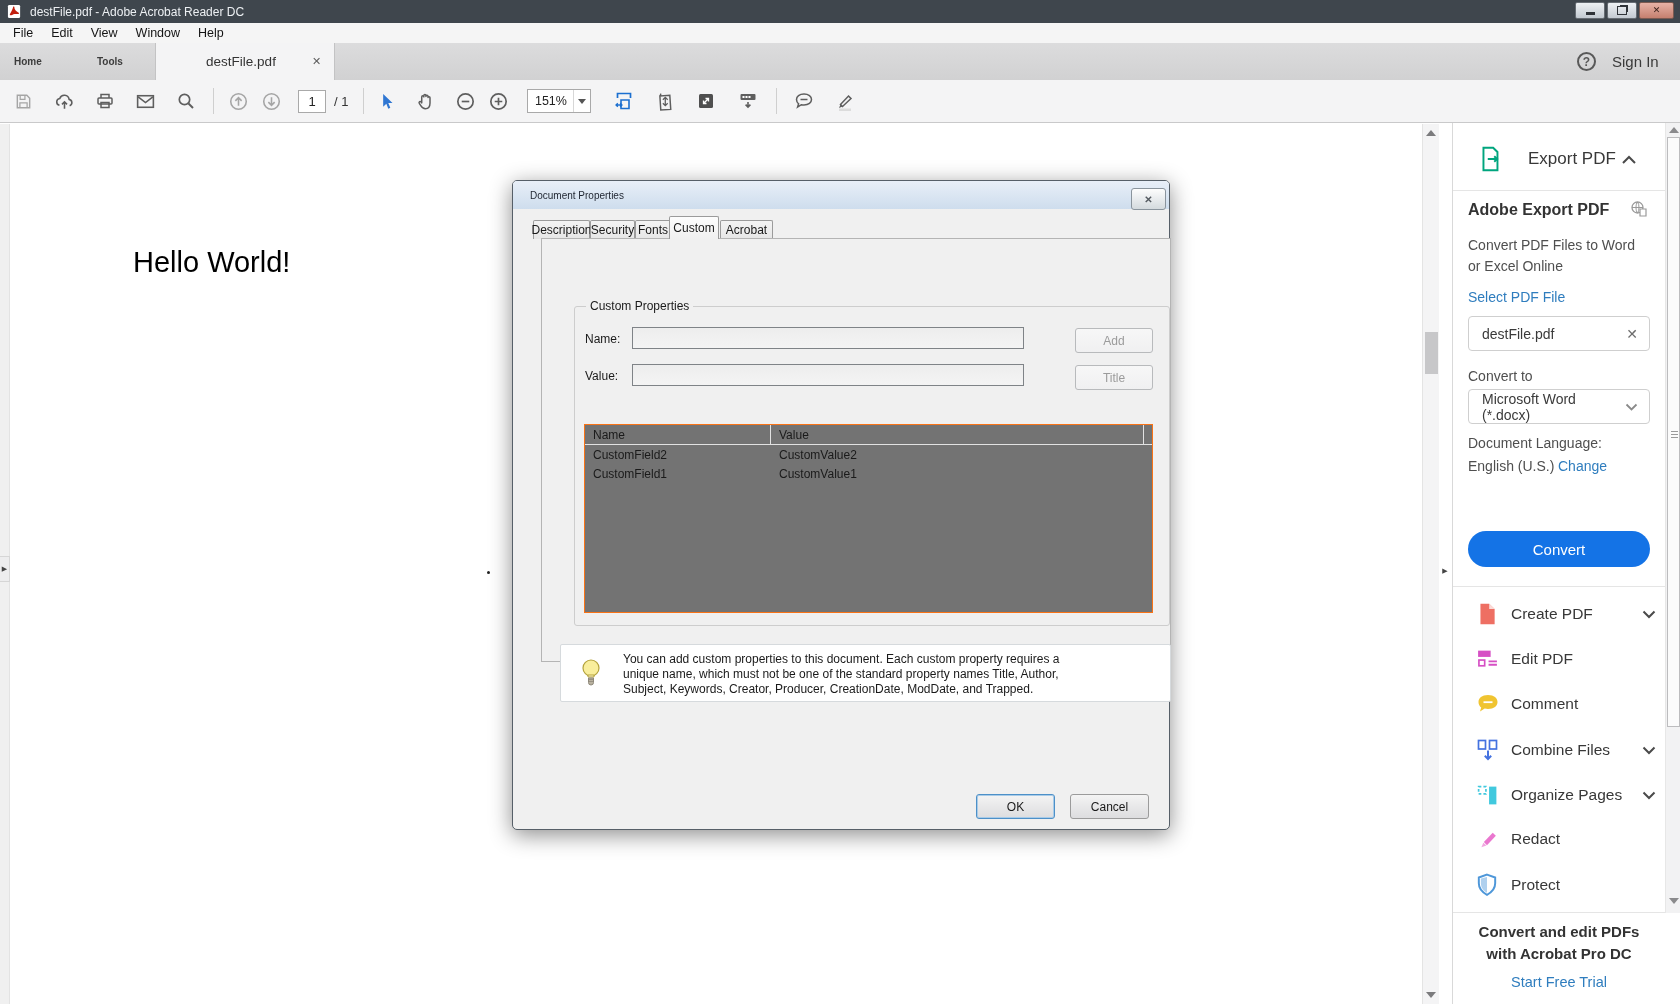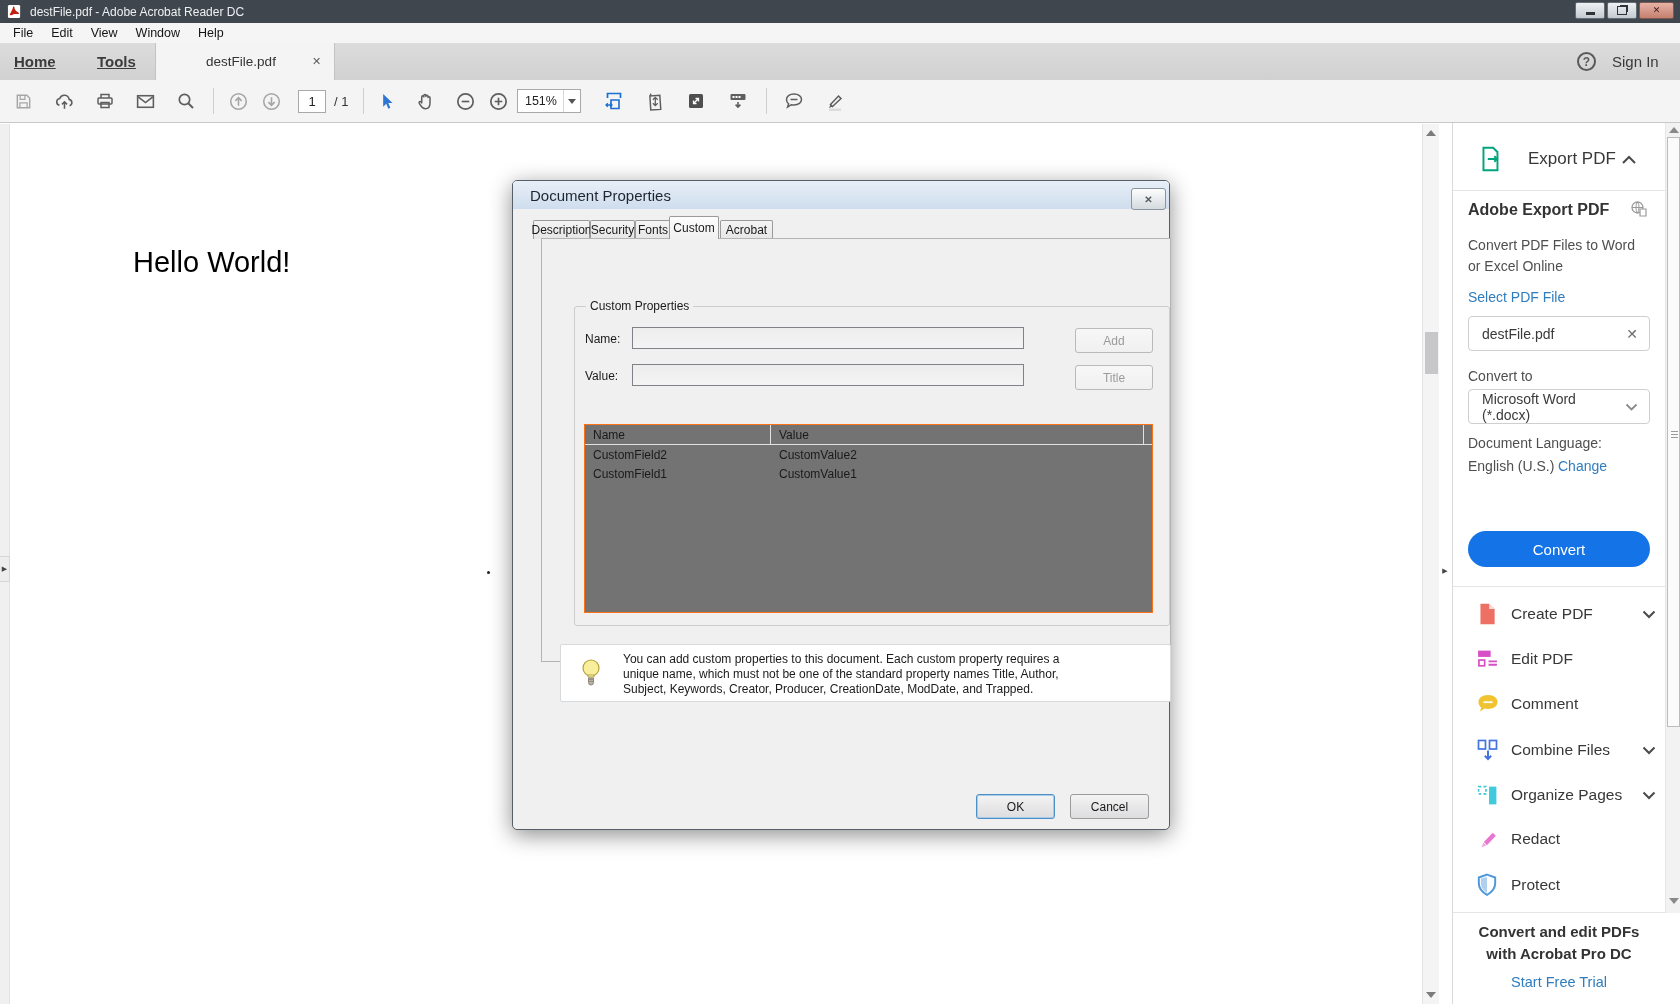--- a/index.html
+++ b/index.html
@@ -16,21 +16,21 @@
            display:flex;align-items:center;justify-content:center;color:#2f3338;font-size:9px;line-height:1;}
   .win-btn.close{width:33px;background:linear-gradient(#e7b2a6,#c5806f);border-color:#7c5a51;color:#3a201a;}
   .glyph-min{width:9px;height:3px;background:#2f3338;margin-top:6px;}
   .glyph-max{width:8px;height:7px;border:1px solid #2f3338;box-shadow:2px -2px 0 -1px #2f3338;}
 
   #menubar{left:0;top:23px;width:1680px;height:20px;background:#f5f5f5;display:flex;align-items:center;font-size:12.5px;color:#141414;}
   .menu-item{padding:0 9px;height:20px;display:flex;align-items:center;}
   .menu-item:first-child{margin-left:4px;}
 
   #tabbar{left:0;top:43px;width:1680px;height:37px;background:linear-gradient(#dcdcdd,#d1d1d2);}
-  .shell-tab{position:absolute;top:0;height:37px;display:flex;align-items:center;font-size:15px;font-weight:bold;color:#3c3c3c;text-decoration:underline;}
+  .shell-tab{position:absolute;top:0;height:37px;display:flex;align-items:center;font-size:10px;font-weight:bold;color:#3c3c3c;}
   #tab-home{left:14px;}
   #tab-tools{left:86px;margin-left:11px;}
   #doc-tab{position:absolute;left:155px;top:0;width:178px;height:37px;background:#f4f4f5;border-left:1px solid #c3c3c4;border-right:1px solid #c3c3c4;display:flex;align-items:center;}
   #doc-tab .label{flex:1;text-align:center;font-size:13.5px;color:#333;padding-left:14px;}
   #doc-tab .x{width:22px;font-size:11px;color:#5c5c5c;text-align:left;}
   #help-btn{position:absolute;left:1577px;top:9px;width:19px;height:19px;border:2px solid #595959;border-radius:50%;
             display:flex;align-items:center;justify-content:center;font-size:12px;font-weight:bold;color:#595959;box-sizing:border-box;}
   #signin{position:absolute;left:1612px;top:0;height:37px;display:flex;align-items:center;font-size:15px;color:#3a3a3a;}
 
   
@@ -59,21 +59,21 @@
   #doc-scroll .thumb{position:absolute;left:2px;top:208px;width:13px;height:42px;background:#c7c7c9;}
   .tri-up{width:0;height:0;border-left:5px solid transparent;border-right:5px solid transparent;border-bottom:6px solid #7b7b7d;}
   .tri-down{width:0;height:0;border-left:5px solid transparent;border-right:5px solid transparent;border-top:6px solid #7b7b7d;}
   .sb-arrow{position:absolute;left:0;width:100%;display:flex;justify-content:center;}
 
   
   #dialog{left:512px;top:180px;width:658px;height:650px;background:#f0f0f0;border:1px solid #565f68;border-radius:5px;
           box-shadow:0 5px 22px rgba(0,0,0,.45);box-sizing:border-box;font-size:12px;color:#1a1a1a;}
   #dlg-titlebar{position:absolute;left:0;top:0;width:100%;height:28px;border-radius:4px 4px 0 0;
           background:linear-gradient(#e8eff8,#cedded);display:flex;align-items:center;}
-  #dlg-title{margin-left:17px;font-size:15px;color:#1e2430;}
+  #dlg-title{margin-left:17px;font-size:10px;color:#1e2430;}
   #dlg-close{position:absolute;left:618px;top:7px;width:33px;height:20px;border:1px solid #8a949d;border-radius:3px;
           background:linear-gradient(#fdfdfd,#d4dade);display:flex;align-items:center;justify-content:center;
           font-size:10px;font-weight:bold;color:#555b61;}
   .dlg-tab{position:absolute;display:flex;align-items:center;justify-content:center;font-size:12px;color:#1a1a1a;
           border:1px solid #9b9b9b;border-bottom:none;background:linear-gradient(#f4f4f4,#e6e6e6);border-radius:2px 2px 0 0;box-sizing:border-box;}
   .dlg-tab.active{background:linear-gradient(#fdfdfd,#f0f0f0);z-index:3;}
   #tabpage{position:absolute;left:28px;top:57px;width:630px;height:424px;border:1px solid #b4b4b4;background:#f0f0f0;box-sizing:border-box;z-index:1;}
   #groupbox{position:absolute;left:32px;top:67px;width:596px;height:320px;border:1px solid #cdcdcd;border-radius:3px;box-sizing:border-box;}
   #group-title{position:absolute;left:44px;top:60px;background:#f0f0f0;padding:0 4px;z-index:2;}
   .fld-label{position:absolute;}
@@ -228,21 +228,21 @@
           <circle cx="10" cy="10" r="7.3" fill="none" stroke="currentColor" stroke-width="1.6"></circle>
           <path d="M6.4 10h7.2" stroke="currentColor" stroke-width="1.6"></path>
         </svg>
       </span>
     <span class="tbtn" style="margin-left:12px">
         <svg width="21" height="21" viewBox="0 0 20 20">
           <circle cx="10" cy="10" r="7.3" fill="none" stroke="currentColor" stroke-width="1.6"></circle>
           <path d="M6.4 10h7.2M10 6.4v7.2" stroke="currentColor" stroke-width="1.6"></path>
         </svg>
       </span>
-    <span id="zoom-box" style="margin-left:8px">
+    <span id="zoom-box" style="margin-left:18px">
       <span class="zv">151%</span>
       <span class="zd">
           <span class="caret-down"></span>
         </span>
     </span>
     <span class="tbtn" style="margin-left: 22px; color: rgb(27, 111, 208);">
         <svg width="22" height="22" viewBox="0 0 22 22">
           <path d="M4.5 8V3.5h13V8" fill="none" stroke="currentColor" stroke-width="1.7"></path>
           <path d="M8 10h8v8.5H8z" fill="none" stroke="currentColor" stroke-width="1.6"></path>
           <path d="M3 15h6M4.8 13.2L3 15l1.8 1.8M7.2 13.2L9 15l-1.8 1.8" fill="none" stroke="currentColor" stroke-width="1.3"></path>

